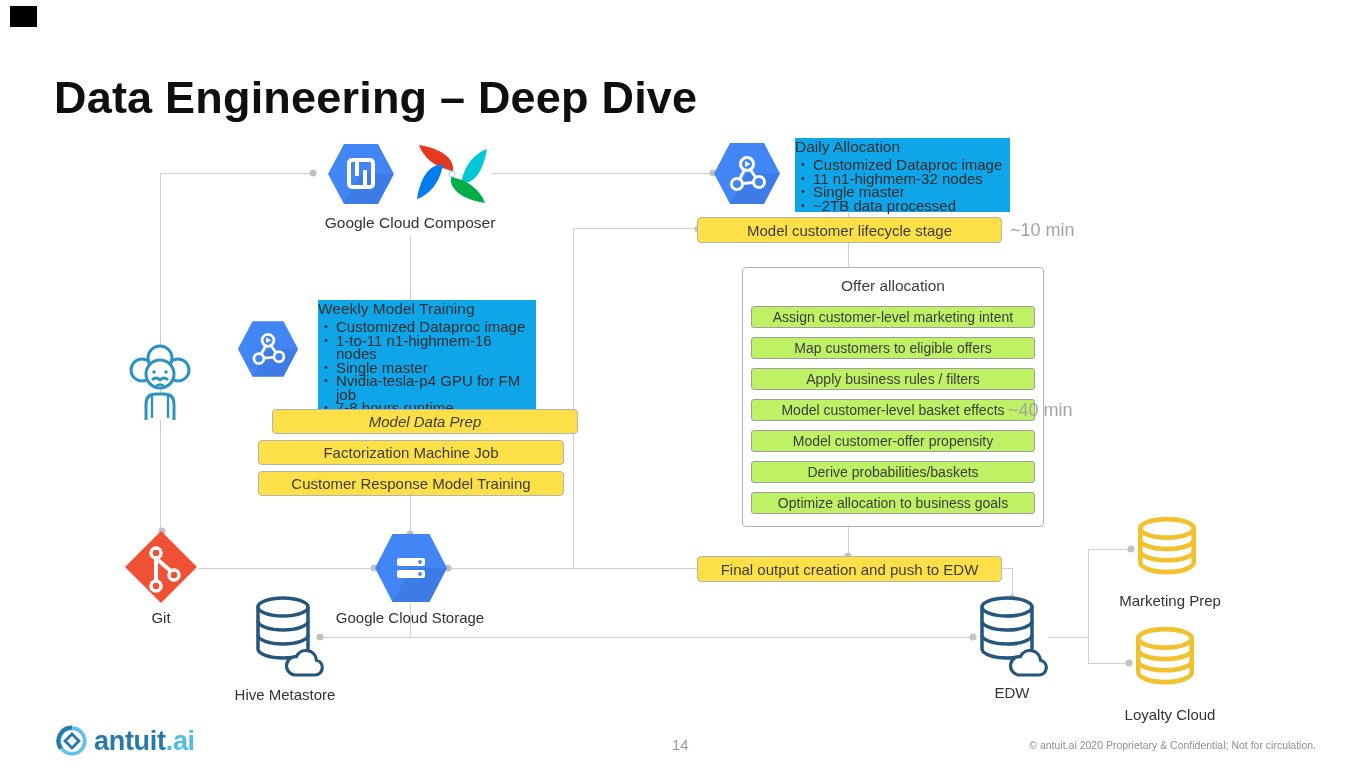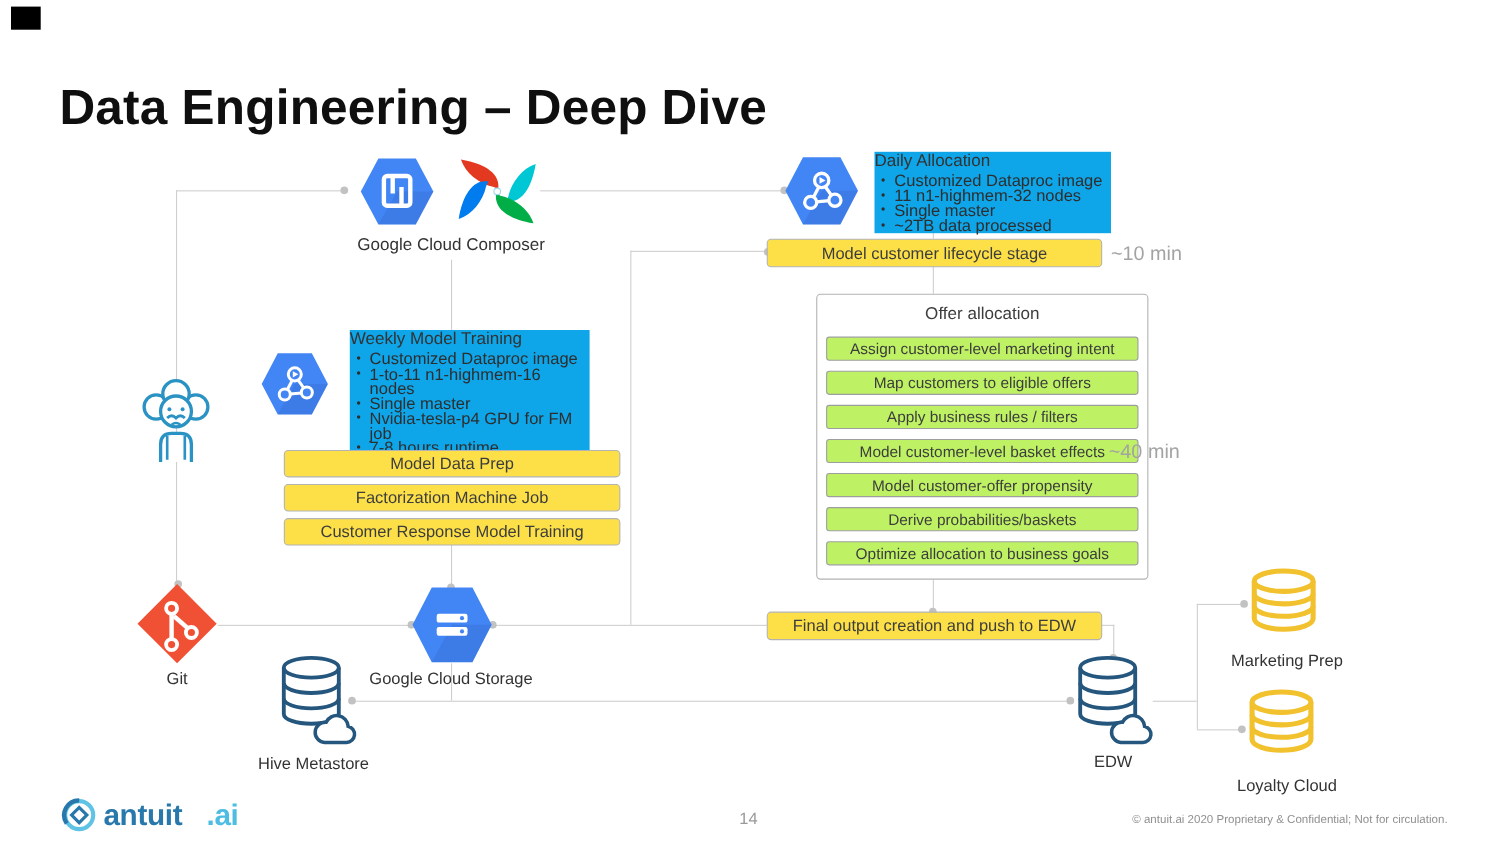--- a/index.html
+++ b/index.html
@@ -42,21 +42,21 @@
     position:absolute;left:54px;top:72px;font-size:45px;font-weight:800;color:#0f0f0f;
     letter-spacing:0.2px;
   }
   .corner-mark{position:absolute;left:10px;top:6px;width:27px;height:21px;background:#000;}
   
   .pagenum{position:absolute;left:672px;top:736px;font-size:15px;color:#9a9a9a;}
   .copyright{position:absolute;right:50px;top:739px;font-size:10.5px;color:#909090;}
   .logo{position:absolute;left:55px;top:724px;display:flex;align-items:center;}
   .logo-text{font-size:27px;font-weight:700;letter-spacing:-0.3px;margin-left:5px;}
   .logo-text .lp{color:#2878ab;}
-  .logo-text .ls{color:#4fbde2;margin-left:22px;}
+  .logo-text .ls{color:#4fbde2;}
 </style>
 </head>
 <body>
 
 <div class="corner-mark"></div>
 
 <div class="title">Data Engineering – Deep Dive</div>
 
 <div>
   <div class="vline" style="left:160px;top:173px;height:357px;"></div>
@@ -178,21 +178,21 @@
   <div class="ntitle">Weekly Model Training</div>
   <ul>
     <li>Customized Dataproc image</li>
     <li>1-to-11 n1-highmem-16 nodes</li>
     <li>Single master</li>
     <li>Nvidia-tesla-p4 GPU for FM job</li>
     <li>7-8 hours runtime</li>
   </ul>
 </div>
 
-<div class="pbox" style="left:258px;top:409px;width:304px;height:23px;">Model Data Prep</div>
+<div class="pbox" style="left:272px;top:409px;width:304px;height:23px;font-style:italic;">Model Data Prep</div>
 <div class="pbox" style="left:258px;top:440px;width:304px;height:23px;">Factorization Machine Job</div>
 <div class="pbox" style="left:258px;top:471px;width:304px;height:23px;">Customer Response Model Training</div>
 
 <div class="abs" style="left:124px;top:342px;">
   <svg width="72" height="80" viewBox="0 0 72 80">
     <circle cx="18" cy="28" r="11" fill="#ffffff" stroke="#2B93C4" stroke-width="3"></circle>
     <circle cx="54" cy="28" r="11" fill="#ffffff" stroke="#2B93C4" stroke-width="3"></circle>
     <circle cx="36" cy="16" r="12" fill="#ffffff" stroke="#2B93C4" stroke-width="3"></circle>
     <circle cx="36" cy="32" r="14" fill="#ffffff" stroke="#2B93C4" stroke-width="3"></circle>
     <circle cx="30" cy="30" r="1.8" fill="#2B93C4"></circle>

